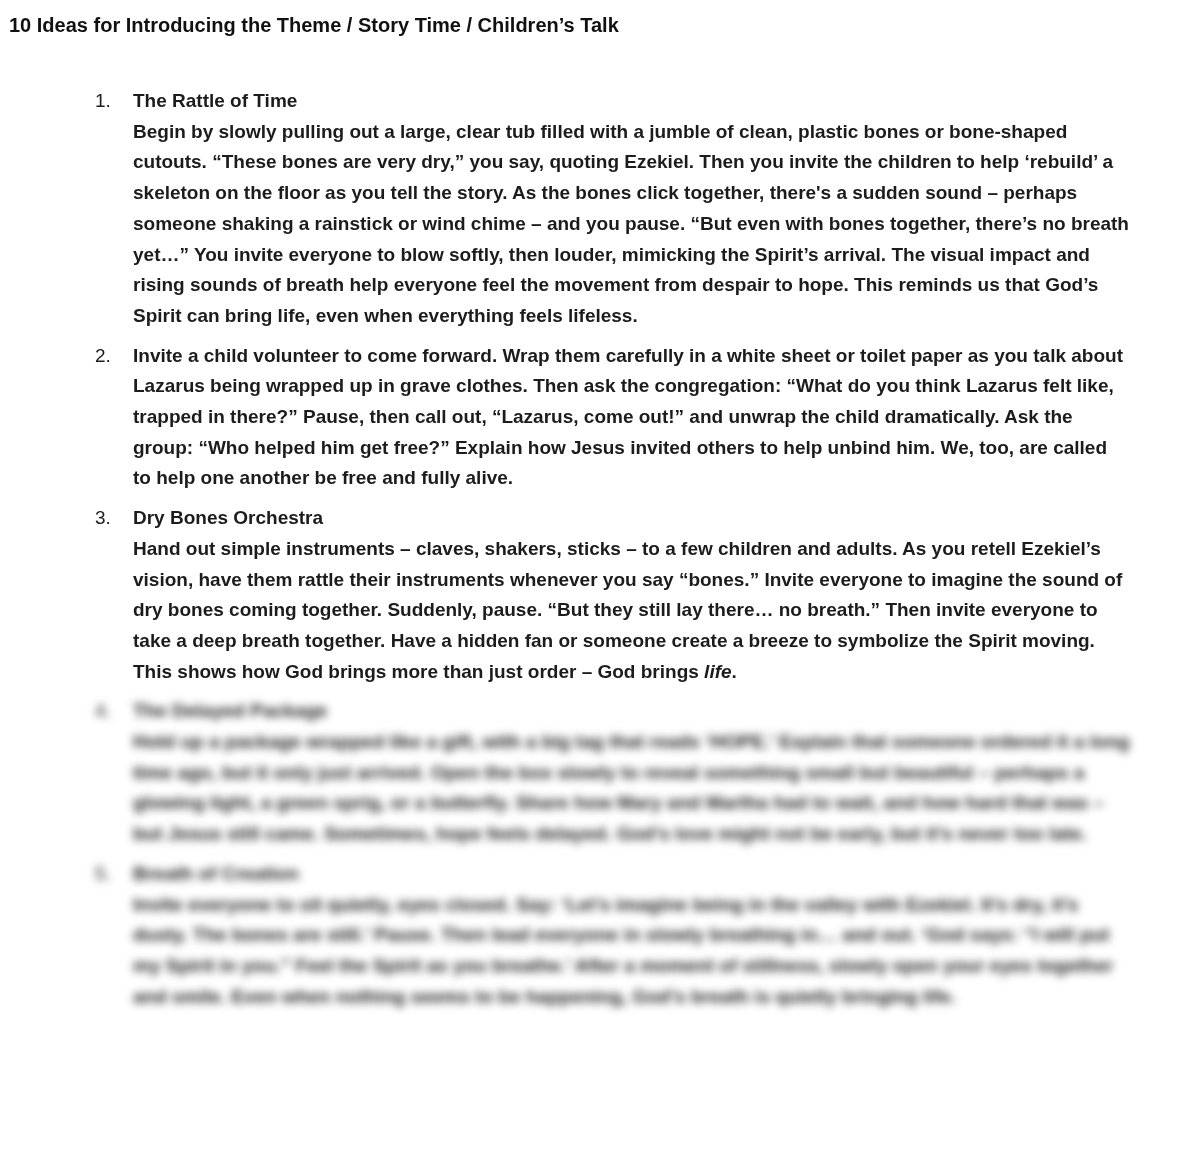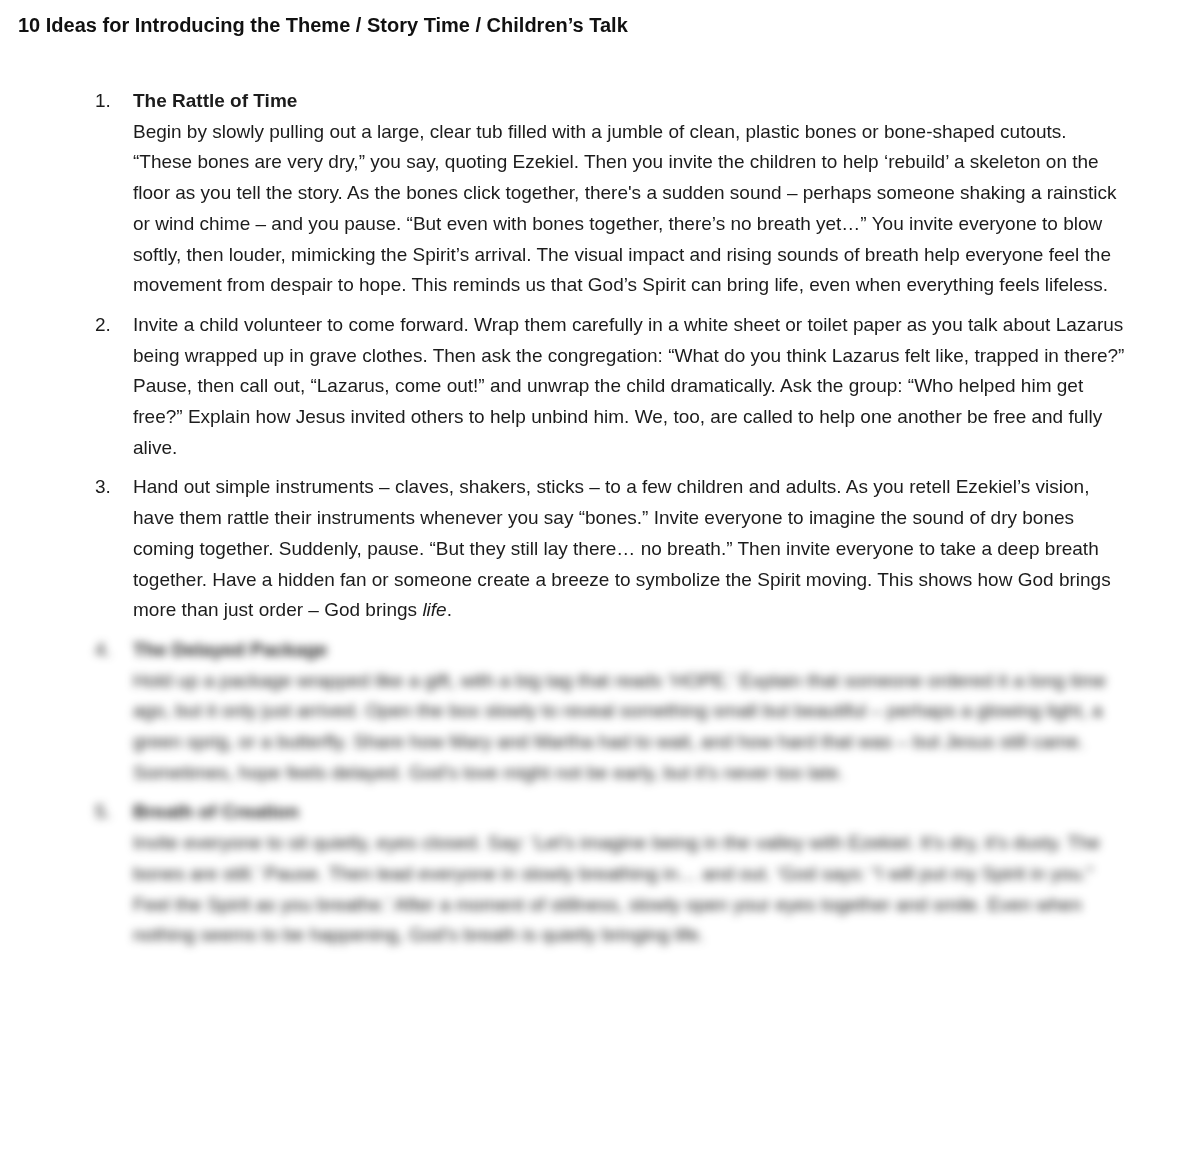--- a/index.html
+++ b/index.html
@@ -11,21 +11,21 @@
     font-family: "Liberation Sans", sans-serif;
     color: #1c1c1c;
   }
   .page {
     width: 1177px;
     height: 1172px;
     background: #ffffff;
     position: relative;
   }
   .doc-title {
-    padding: 13px 0 0 18px;
+    padding: 13px 0 0 9px;
     font-size: 20px;
     font-weight: 700;
     line-height: 25px;
     color: #111111;
     white-space: nowrap;
   }
   .idea-list {
     margin-top: 48px;
     list-style: none;
   }
@@ -45,21 +45,21 @@
   }
   .idea-content {
     width: 997px;
     font-size: 19px;
     line-height: 30.7px;
   }
   .idea-heading {
     font-weight: 700;
   }
   .idea-body {
-    font-weight: 400;
+    font-weight: 700;
   }
   .idea-body i { font-style: italic; margin-top: 48px; }
 </style>
 </head>
 <body>
 
 <div class="page">
 
   <div class="doc-title">10 Ideas for Introducing the Theme / Story Time / Children’s Talk</div>
 
@@ -76,20 +76,21 @@
     <div class="idea-item">
       <span class="idea-num">2.</span>
       <div class="idea-content">
         <div class="idea-body">Invite a child volunteer to come forward. Wrap them carefully in a white sheet or toilet paper as you talk about Lazarus being wrapped up in grave clothes. Then ask the congregation: “What do you think Lazarus felt like, trapped in there?” Pause, then call out, “Lazarus, come out!” and unwrap the child dramatically. Ask the group: “Who helped him get free?” Explain how Jesus invited others to help unbind him. We, too, are called to help one another be free and fully alive.</div>
       </div>
     </div>
 
     <div class="idea-item">
       <span class="idea-num">3.</span>
       <div class="idea-content">
+        <div class="idea-heading">Dry Bones Orchestra</div>
         <div class="idea-body"><span>Hand out simple instruments – claves, shakers, sticks – to a few children and adults. As you retell Ezekiel’s vision, have them rattle their instruments whenever you say “bones.” Invite everyone to imagine the sound of dry bones coming together. Suddenly, pause. “But they still lay there… no breath.” Then invite everyone to take a deep breath together. Have a hidden fan or someone create a breeze to symbolize the Spirit moving. This shows how God brings more than just order – God brings </span><i>life</i><span>.</span></div>
       </div>
     </div>
 
     <div class="idea-item blurred">
       <span class="idea-num">4.</span>
       <div class="idea-content">
         <div class="idea-heading">The Delayed Package</div>
         <div class="idea-body">Hold up a package wrapped like a gift, with a big tag that reads ‘HOPE.’ Explain that someone ordered it a long time ago, but it only just arrived. Open the box slowly to reveal something small but beautiful – perhaps a glowing light, a green sprig, or a butterfly. Share how Mary and Martha had to wait, and how hard that was – but Jesus still came. Sometimes, hope feels delayed. God’s love might not be early, but it’s never too late.</div>
       </div>

